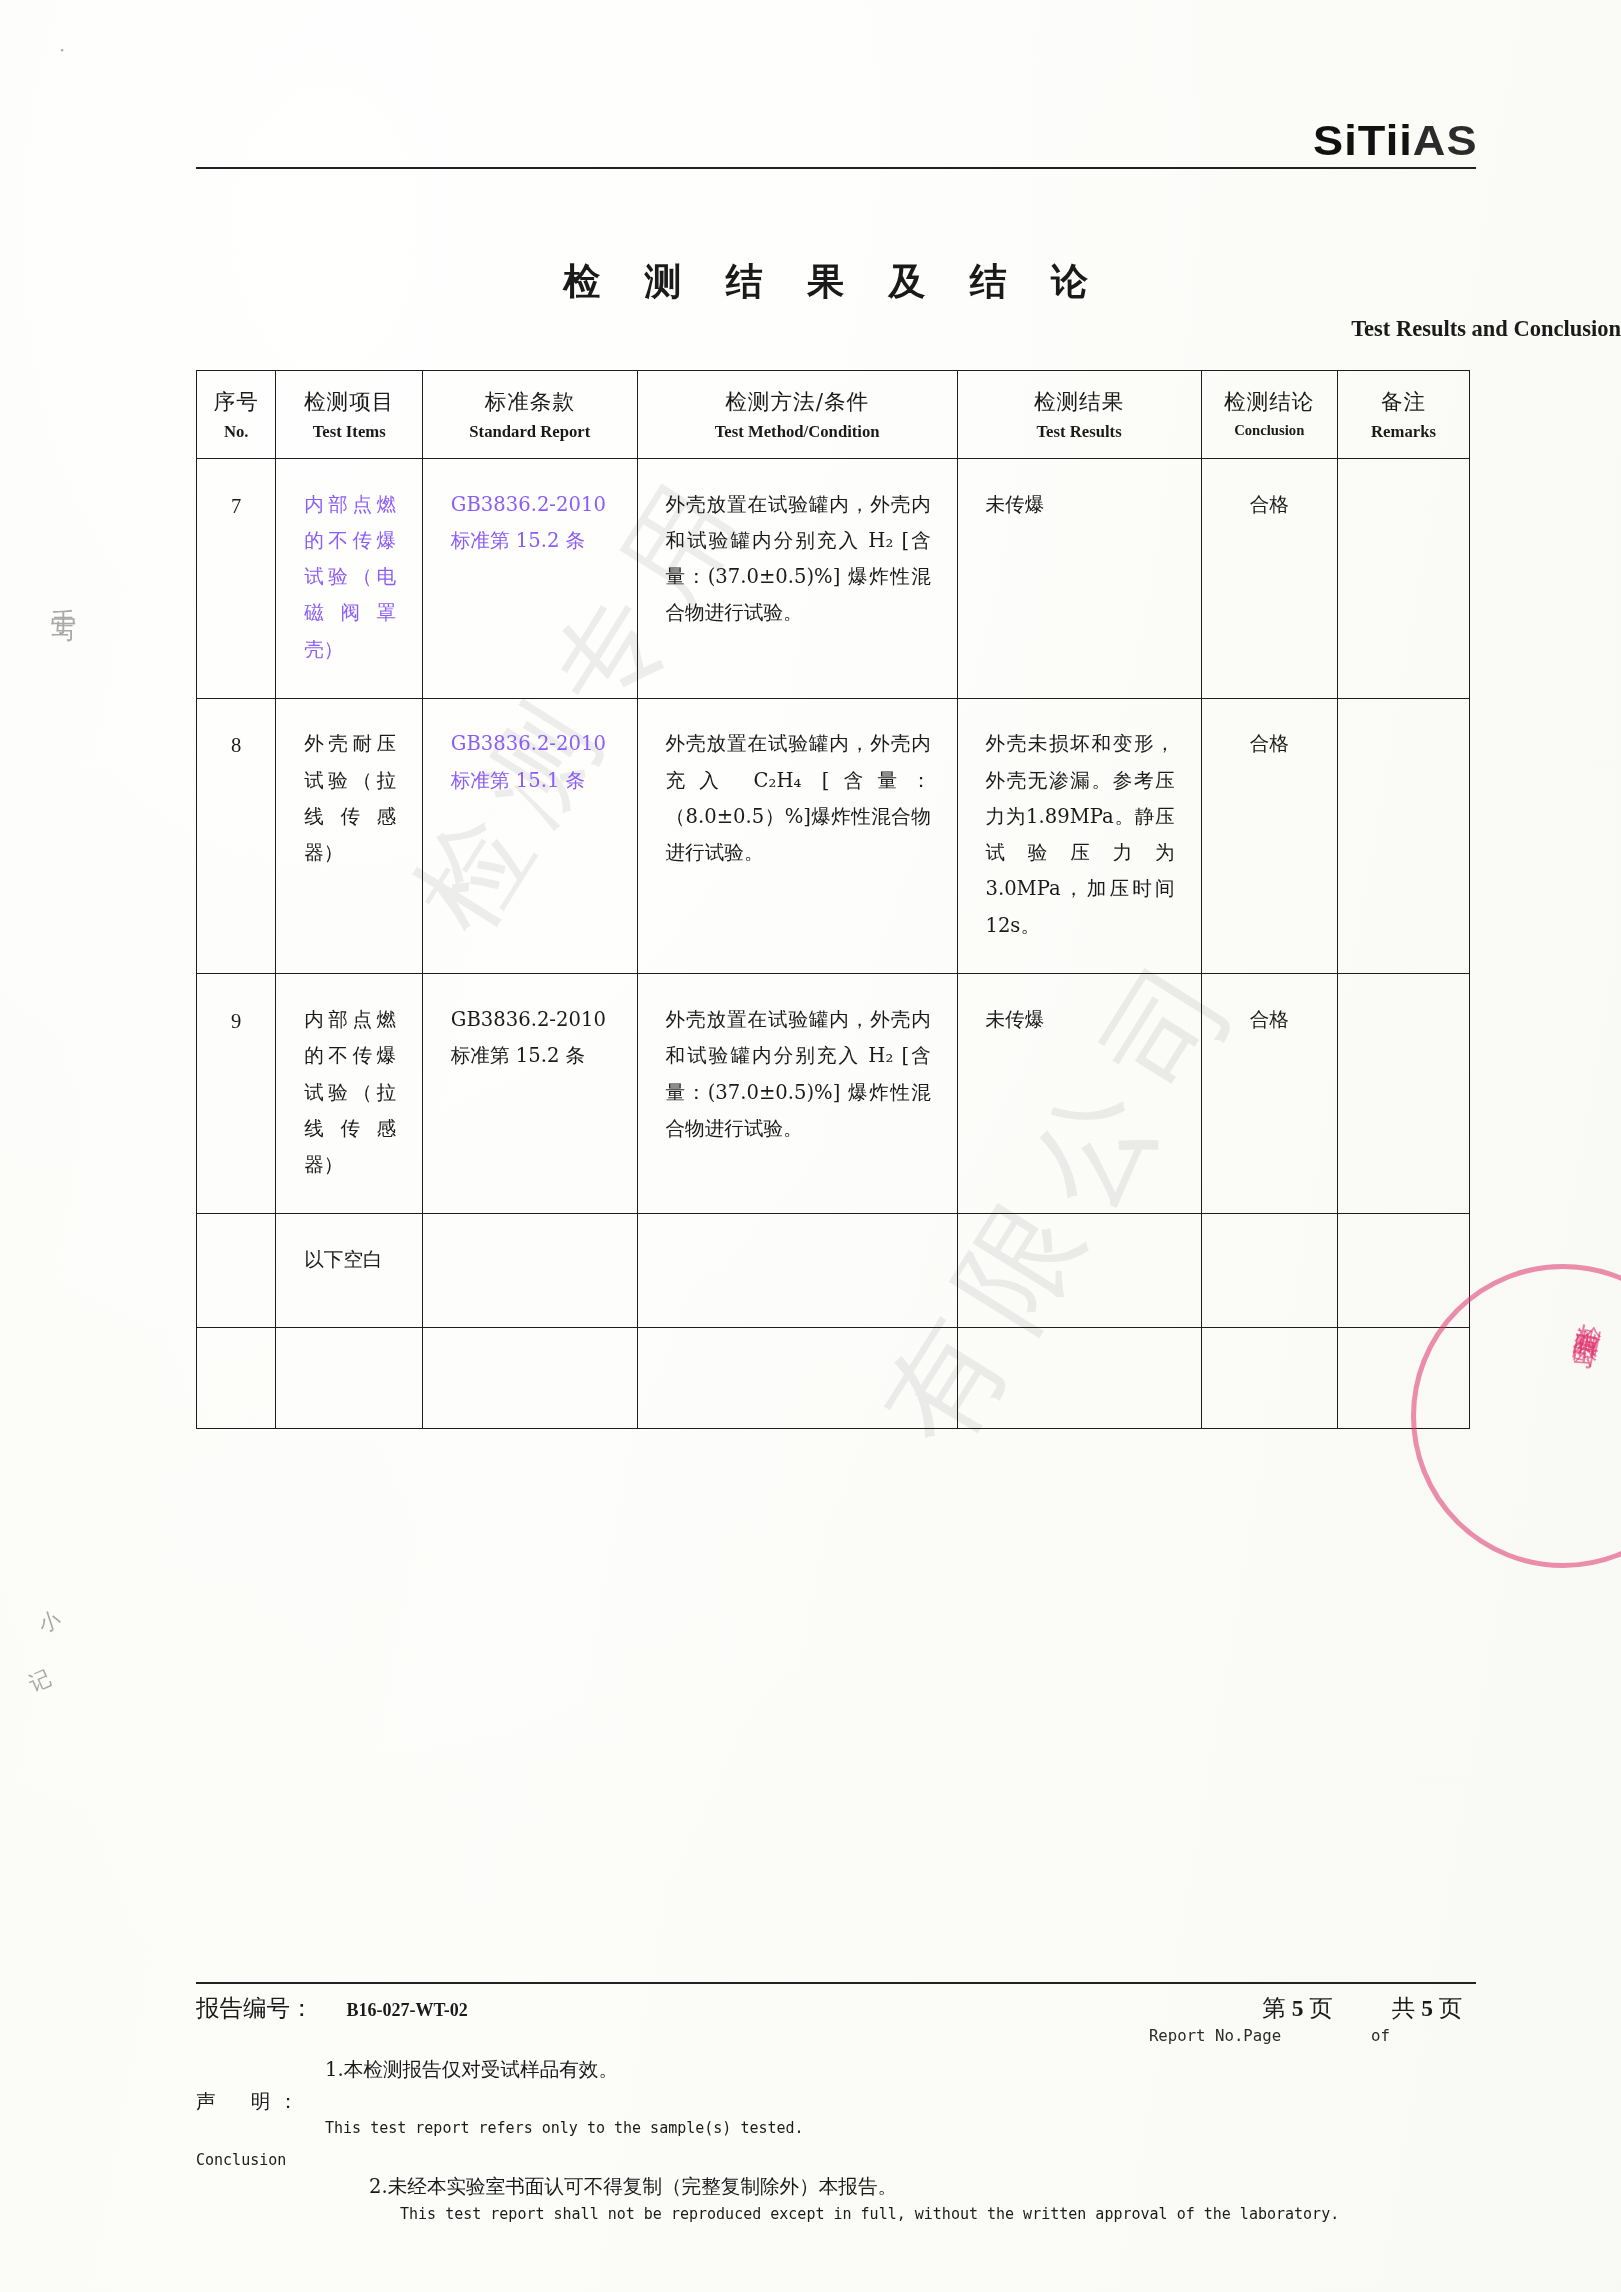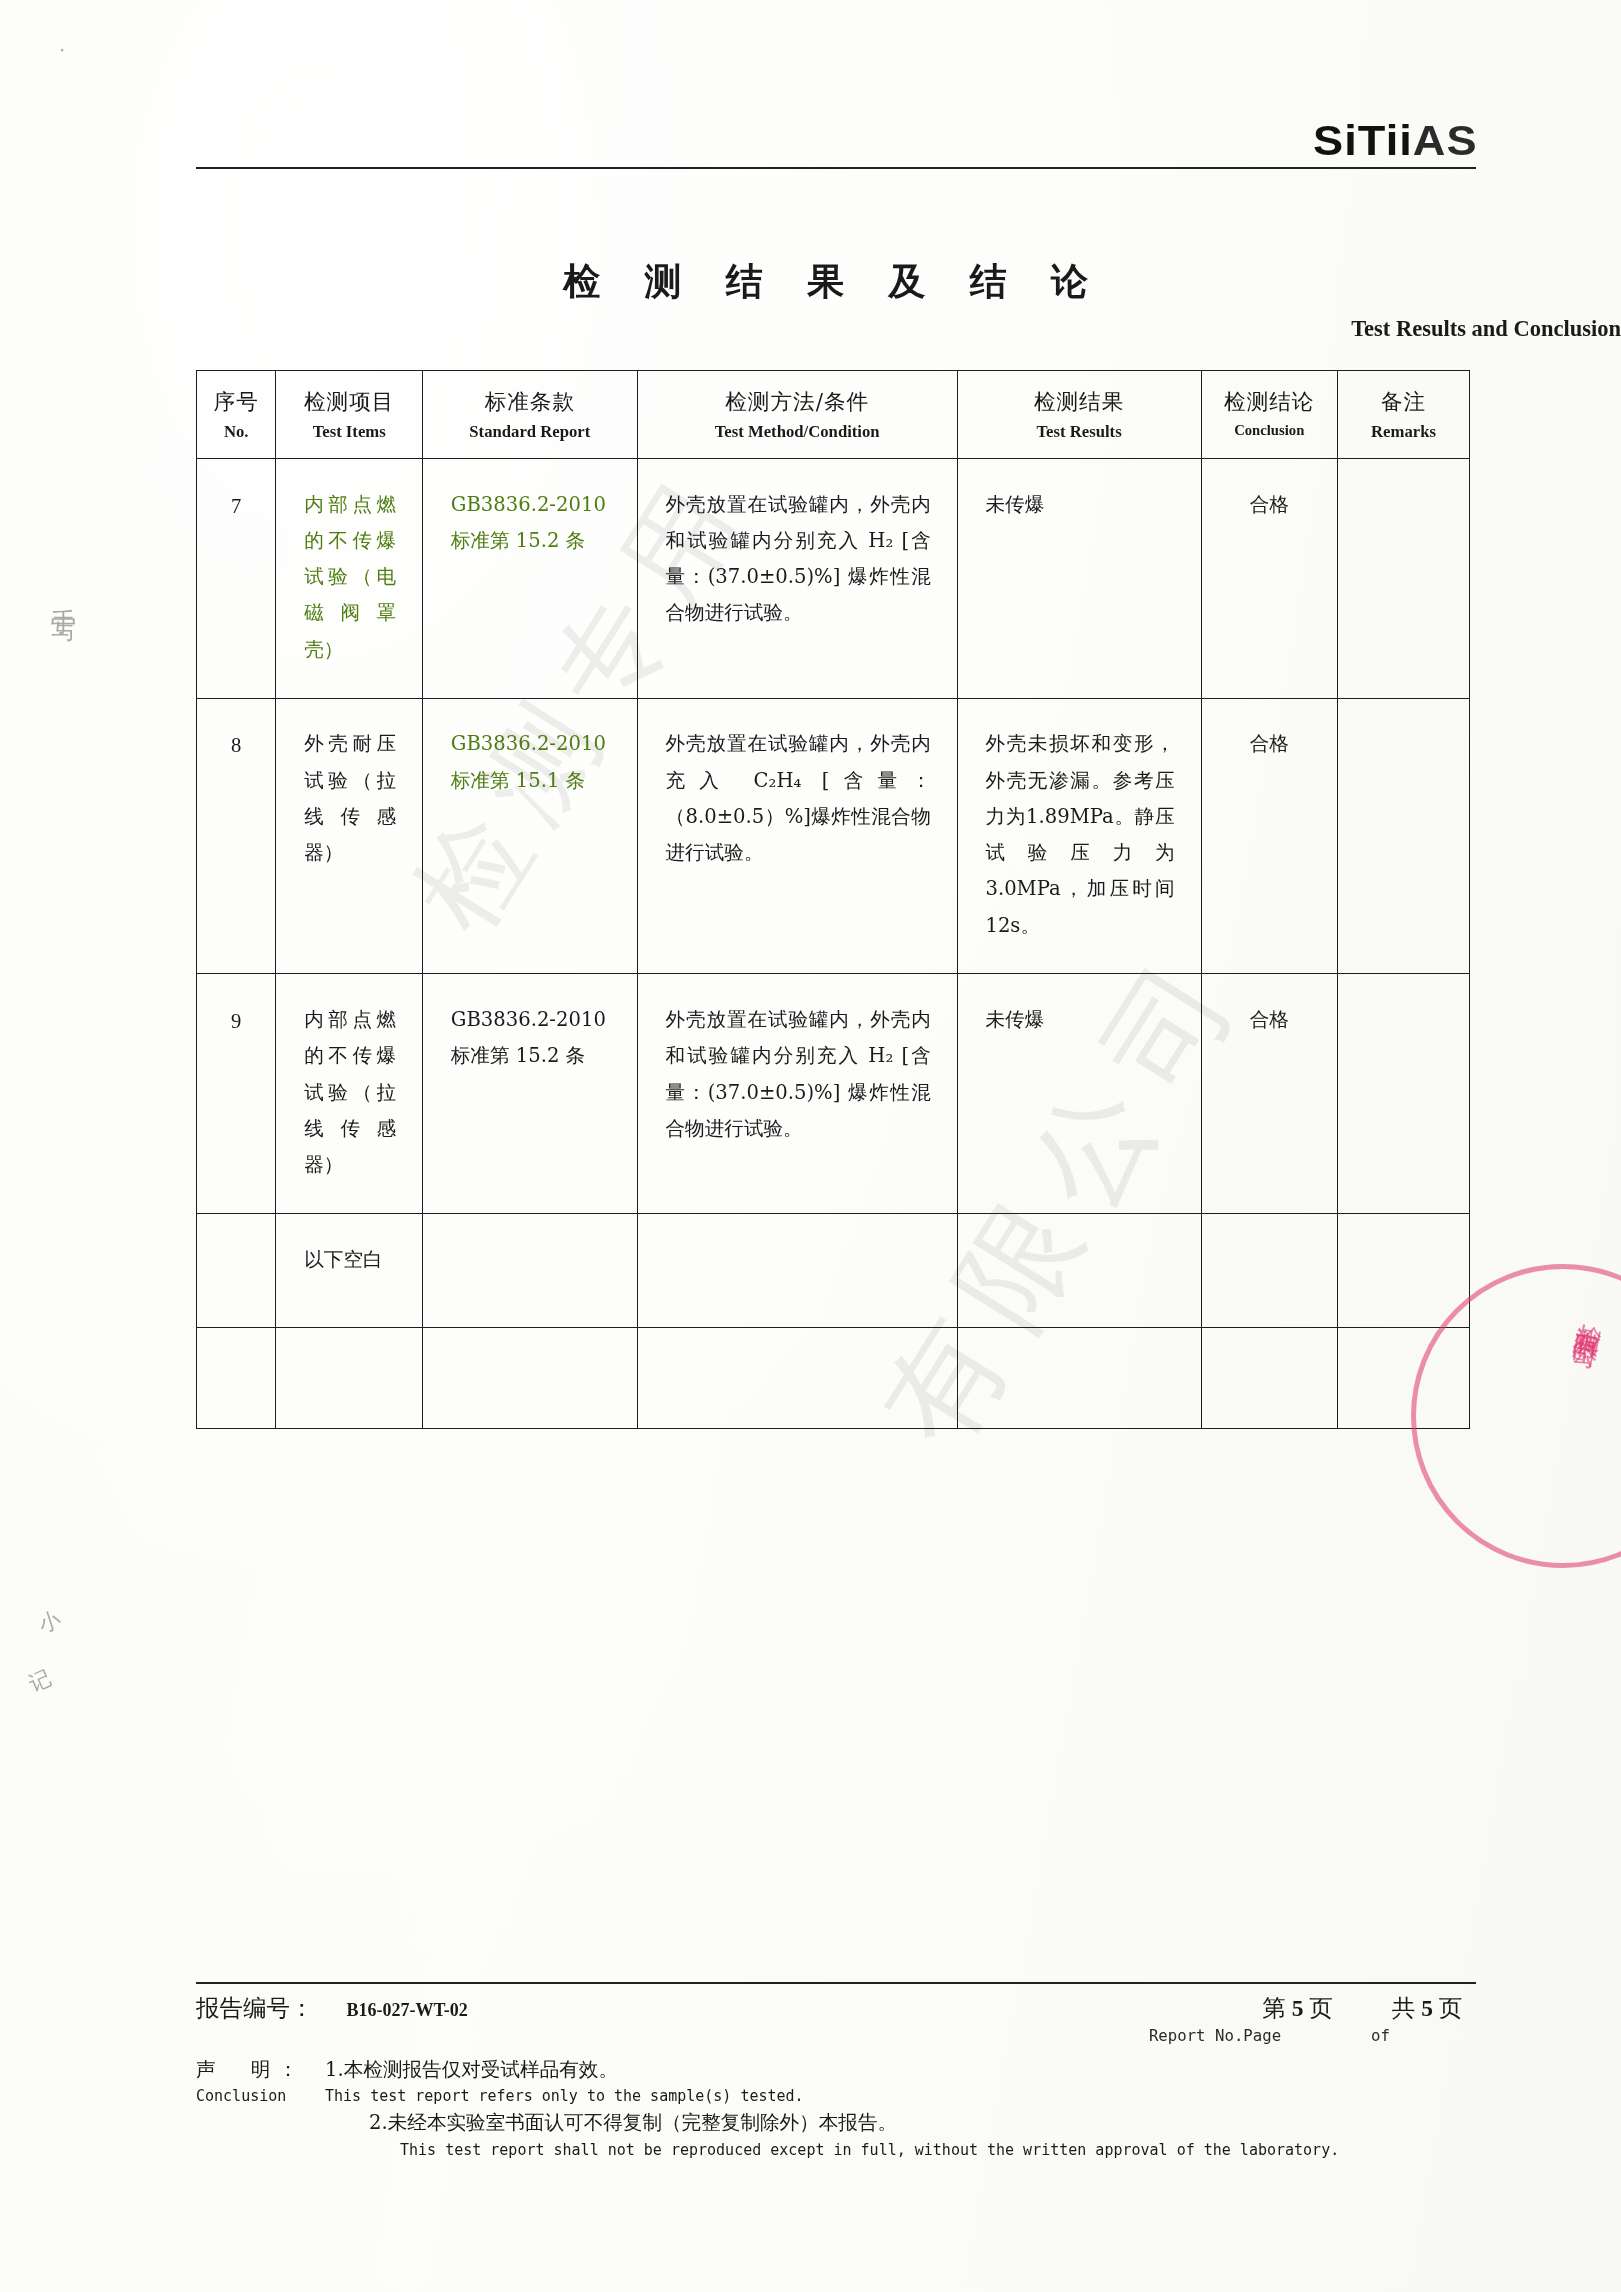--- a/index.html
+++ b/index.html
@@ -107,21 +107,21 @@
 
   td .cell {
     padding: 11.8px 9.8px 13.7px 11.8px;
     font-size: 19.6px;
     line-height: 1.85;
     font-family: "DejaVu Serif", serif;
   }
   td .cell.center { text-align: center; padding-left: 2px; padding-right: 2px;}
   td .cell.justify { text-align: justify; text-justify: inter-ideograph; }
   td .cell.num { font-family: "Liberation Serif", serif; font-size: 20.6px; }
-  .faded { color: #4d7c0f; }
+  .faded { color: #8b5cf6; }
 
   
   col.c1 { width: 71px; }
   col.c2 { width: 131px; }
   col.c3 { width: 192px; }
   col.c4 { width: 286px; }
   col.c5 { width: 218px; }
   col.c6 { width: 122px; }
   col.c7 { width: 118px; }
 
@@ -230,21 +230,21 @@
     font-size: 19.6px;
     line-height: 1.55;
   }
   .statement .lbl-cn { letter-spacing: 7.8px; }
   .statement .eng {
     font-family: "DejaVu Sans Mono", monospace;
     font-size: 15px;
     letter-spacing: 0px;
   }
   .st-line { display: flex; }
-  .st-line .ind { display: inline-block; width: 129px; flex: none; }
+  .st-line .ind { display: inline-block; width: 129px; flex: none; margin-top: 32px; }
   .st-line .ind2 { display: inline-block; width: 173px; flex: none; }
   .st-line .ind3 { display: inline-block; width: 204px; flex: none; }
 </style>
 </head>
 <body>
 
 <div class="page">
   <div class="paper-tint"></div>
 
   <div class="logo">

